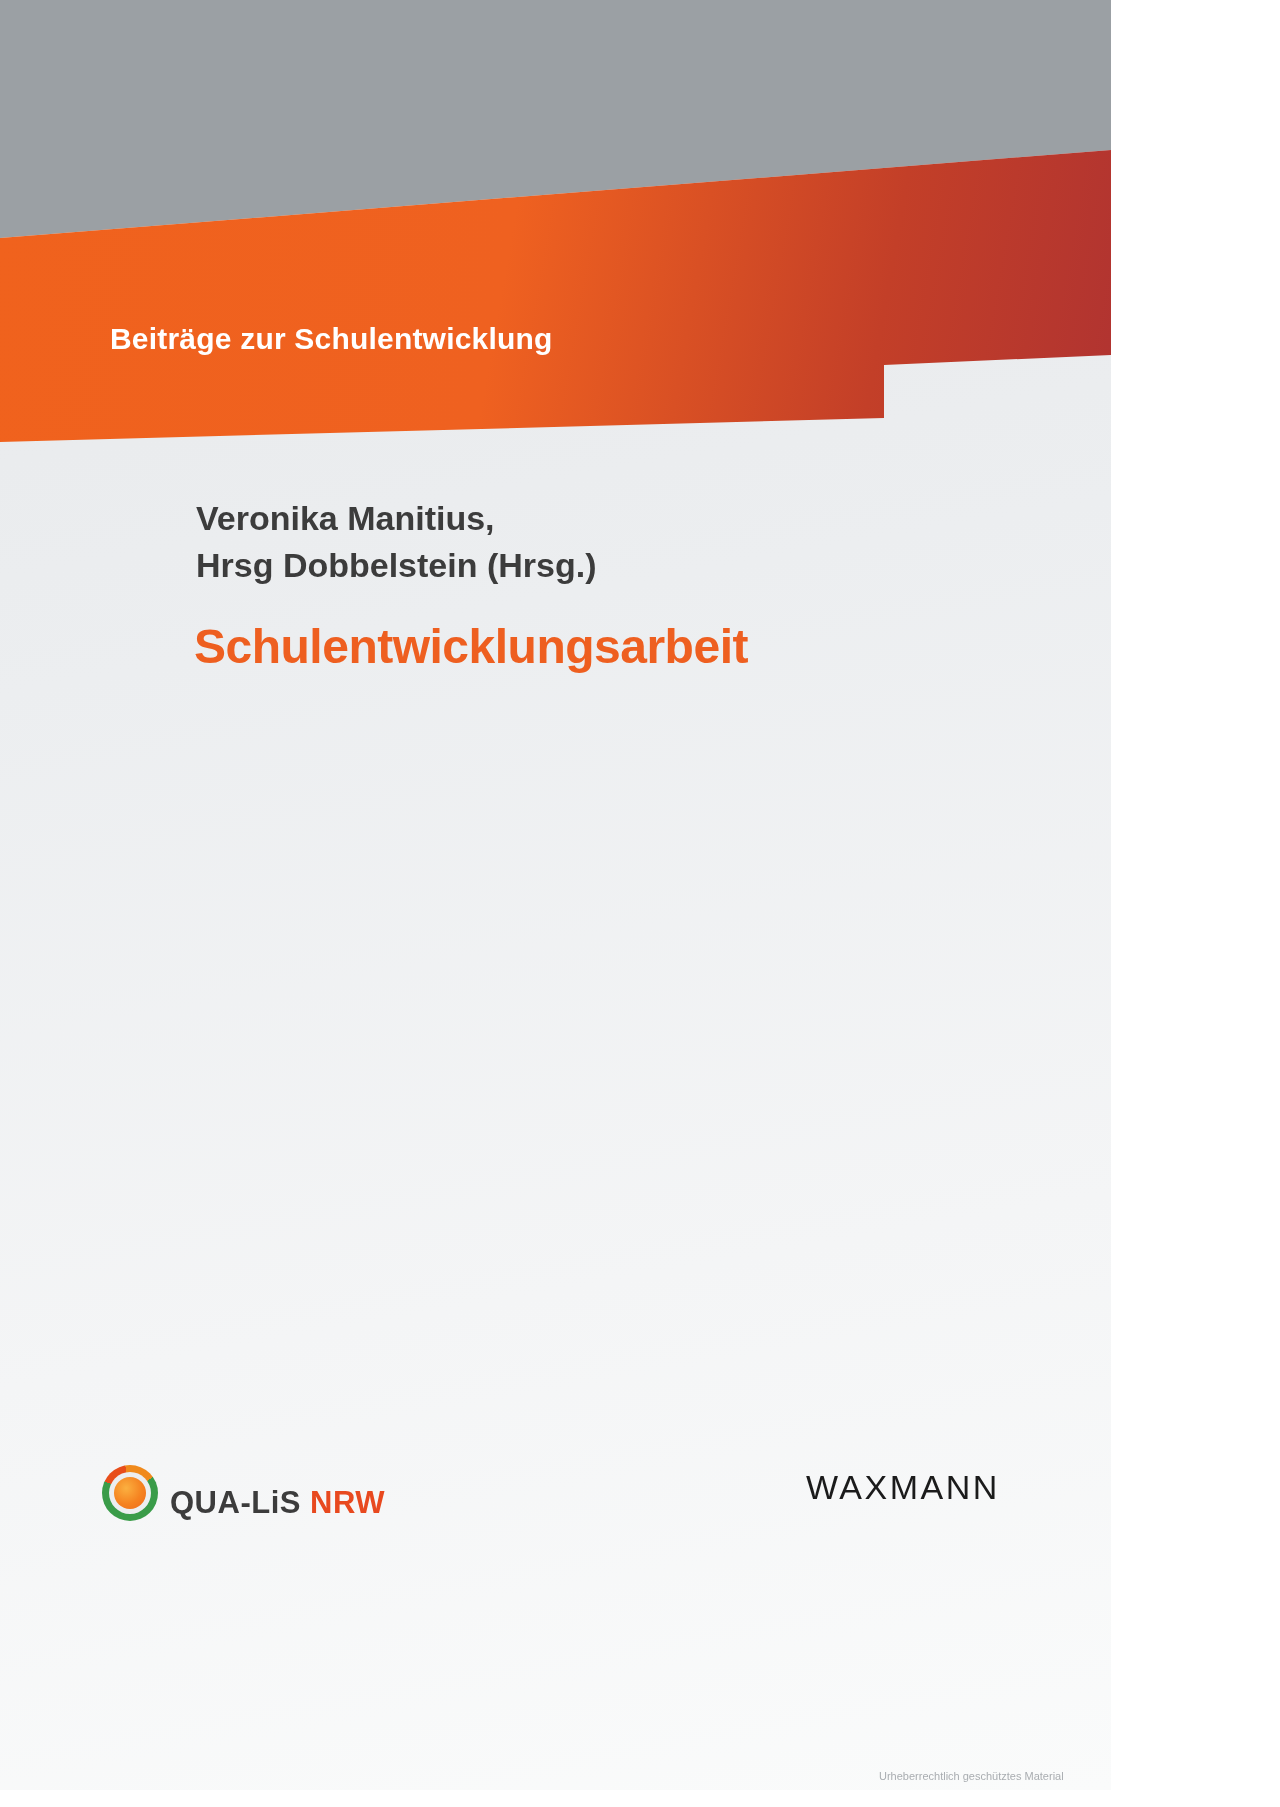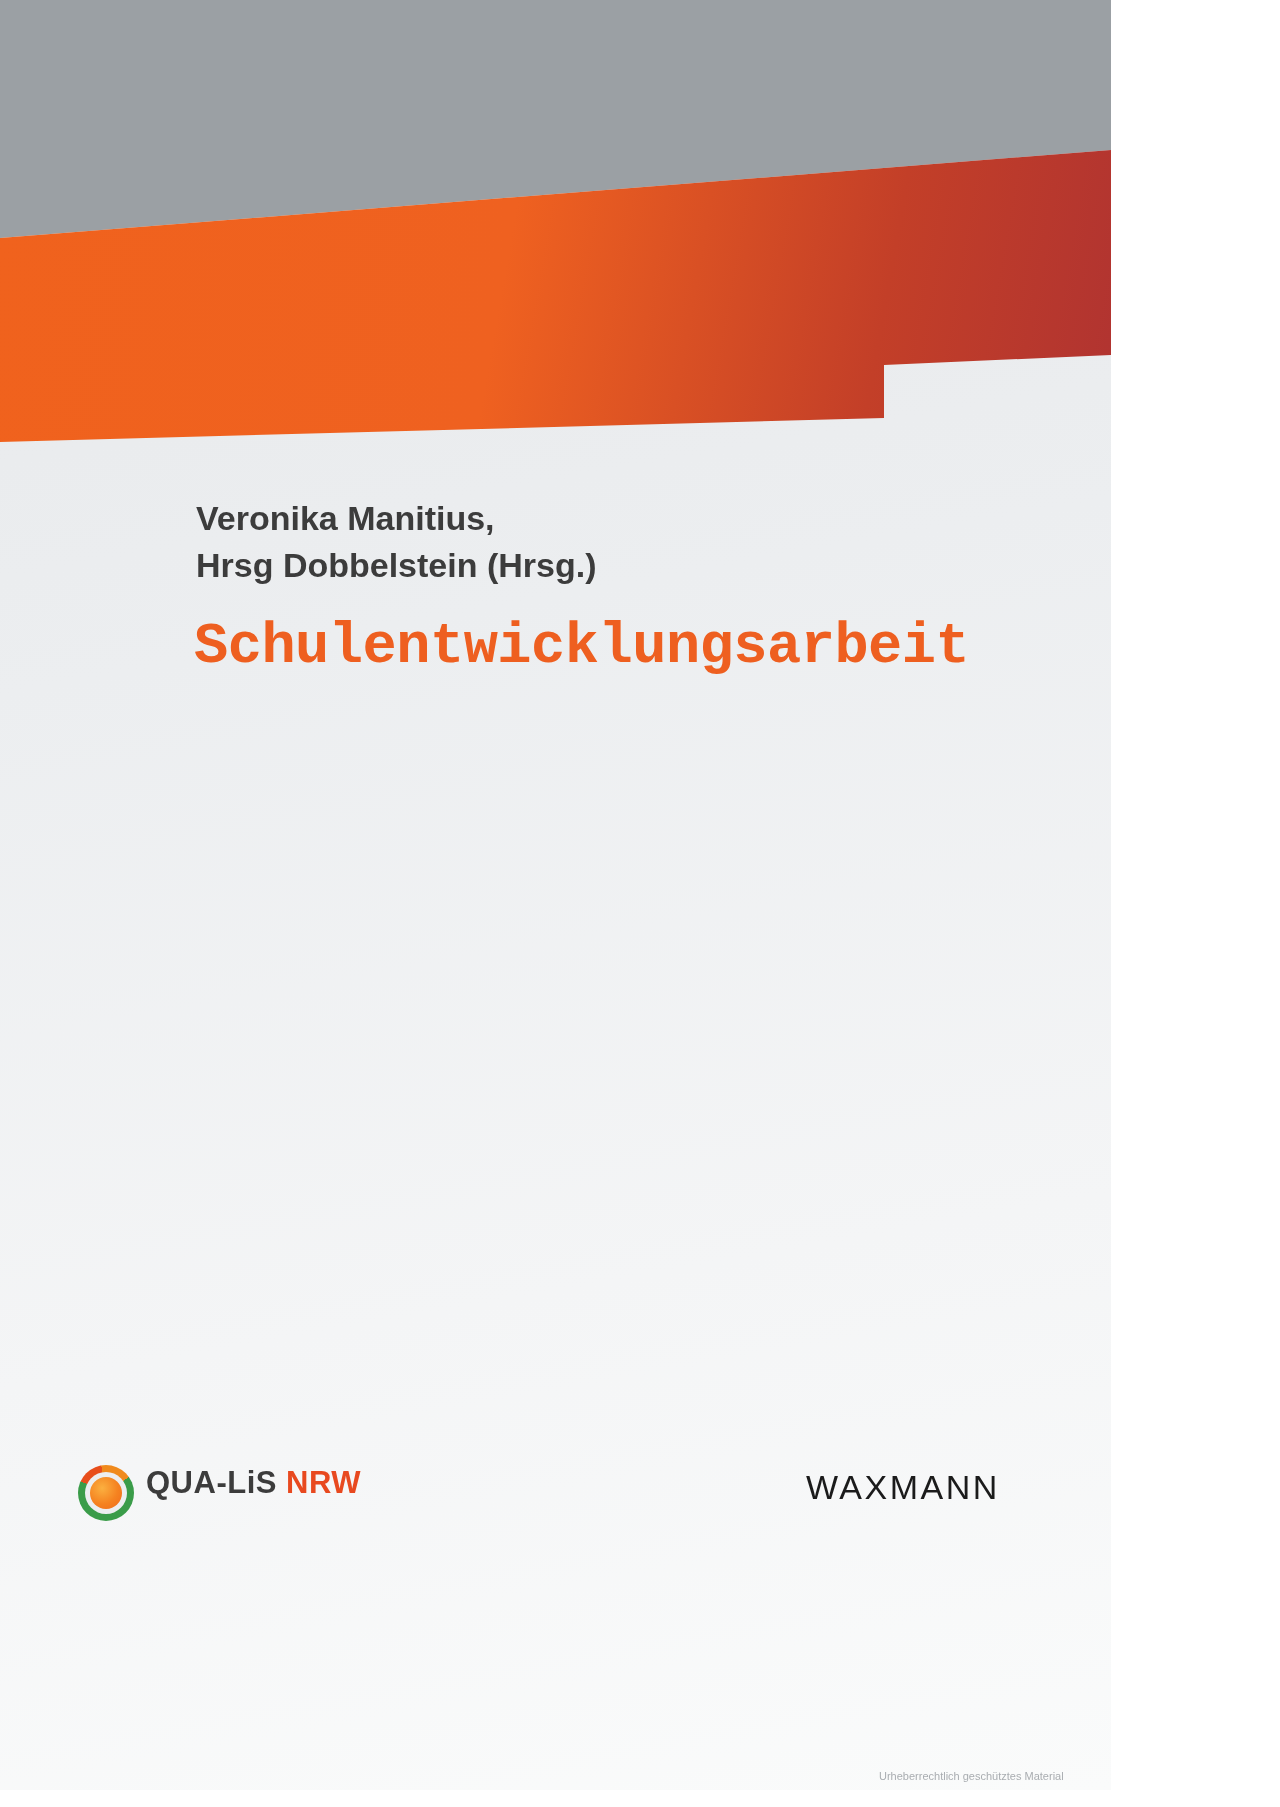--- a/index.html
+++ b/index.html
@@ -73,35 +73,34 @@
     line-height: 47px;
     color: #3c3c3c;
     font-weight: bold;
   }
 
   .main-title {
     position: absolute;
     left: 194px;
     top: 608px;
     width: 830px;
-    font-size: 57px;
+    font-size: 48px;
     line-height: 78px;
     font-weight: bold;
     color: #ee5f20;
     letter-spacing: -0.5px;
-    font-family: Liberation Mono, monospace;
   }
 
   
   .qualis {
     position: absolute;
-    left: 78px;
+    left: 102px;
     top: 1465px;
     display: flex;
-    align-items: flex-start;
+    align-items: flex-end;
     height: 56px;
   }
   .qualis-mark {
     position: relative;
     width: 56px;
     height: 56px;
     margin-right: 12px;
   }
   .qualis-ring {
     position: absolute;
@@ -155,20 +154,21 @@
 </head>
 <body>
 
 <div class="page">
 
   <div class="cover">
 
     <div class="band-grey"></div>
     <div class="band-orange"></div>
 
+    <div class="series-title">Beiträge zur Schulentwicklung</div>
 
     <div class="editors">
       <div>Veronika Manitius,</div>
       <div>Hrsg Dobbelstein (Hrsg.)</div>
     </div>
 
     <div class="main-title">
       <div>Schulentwicklungsarbeit</div>
     </div>
 

